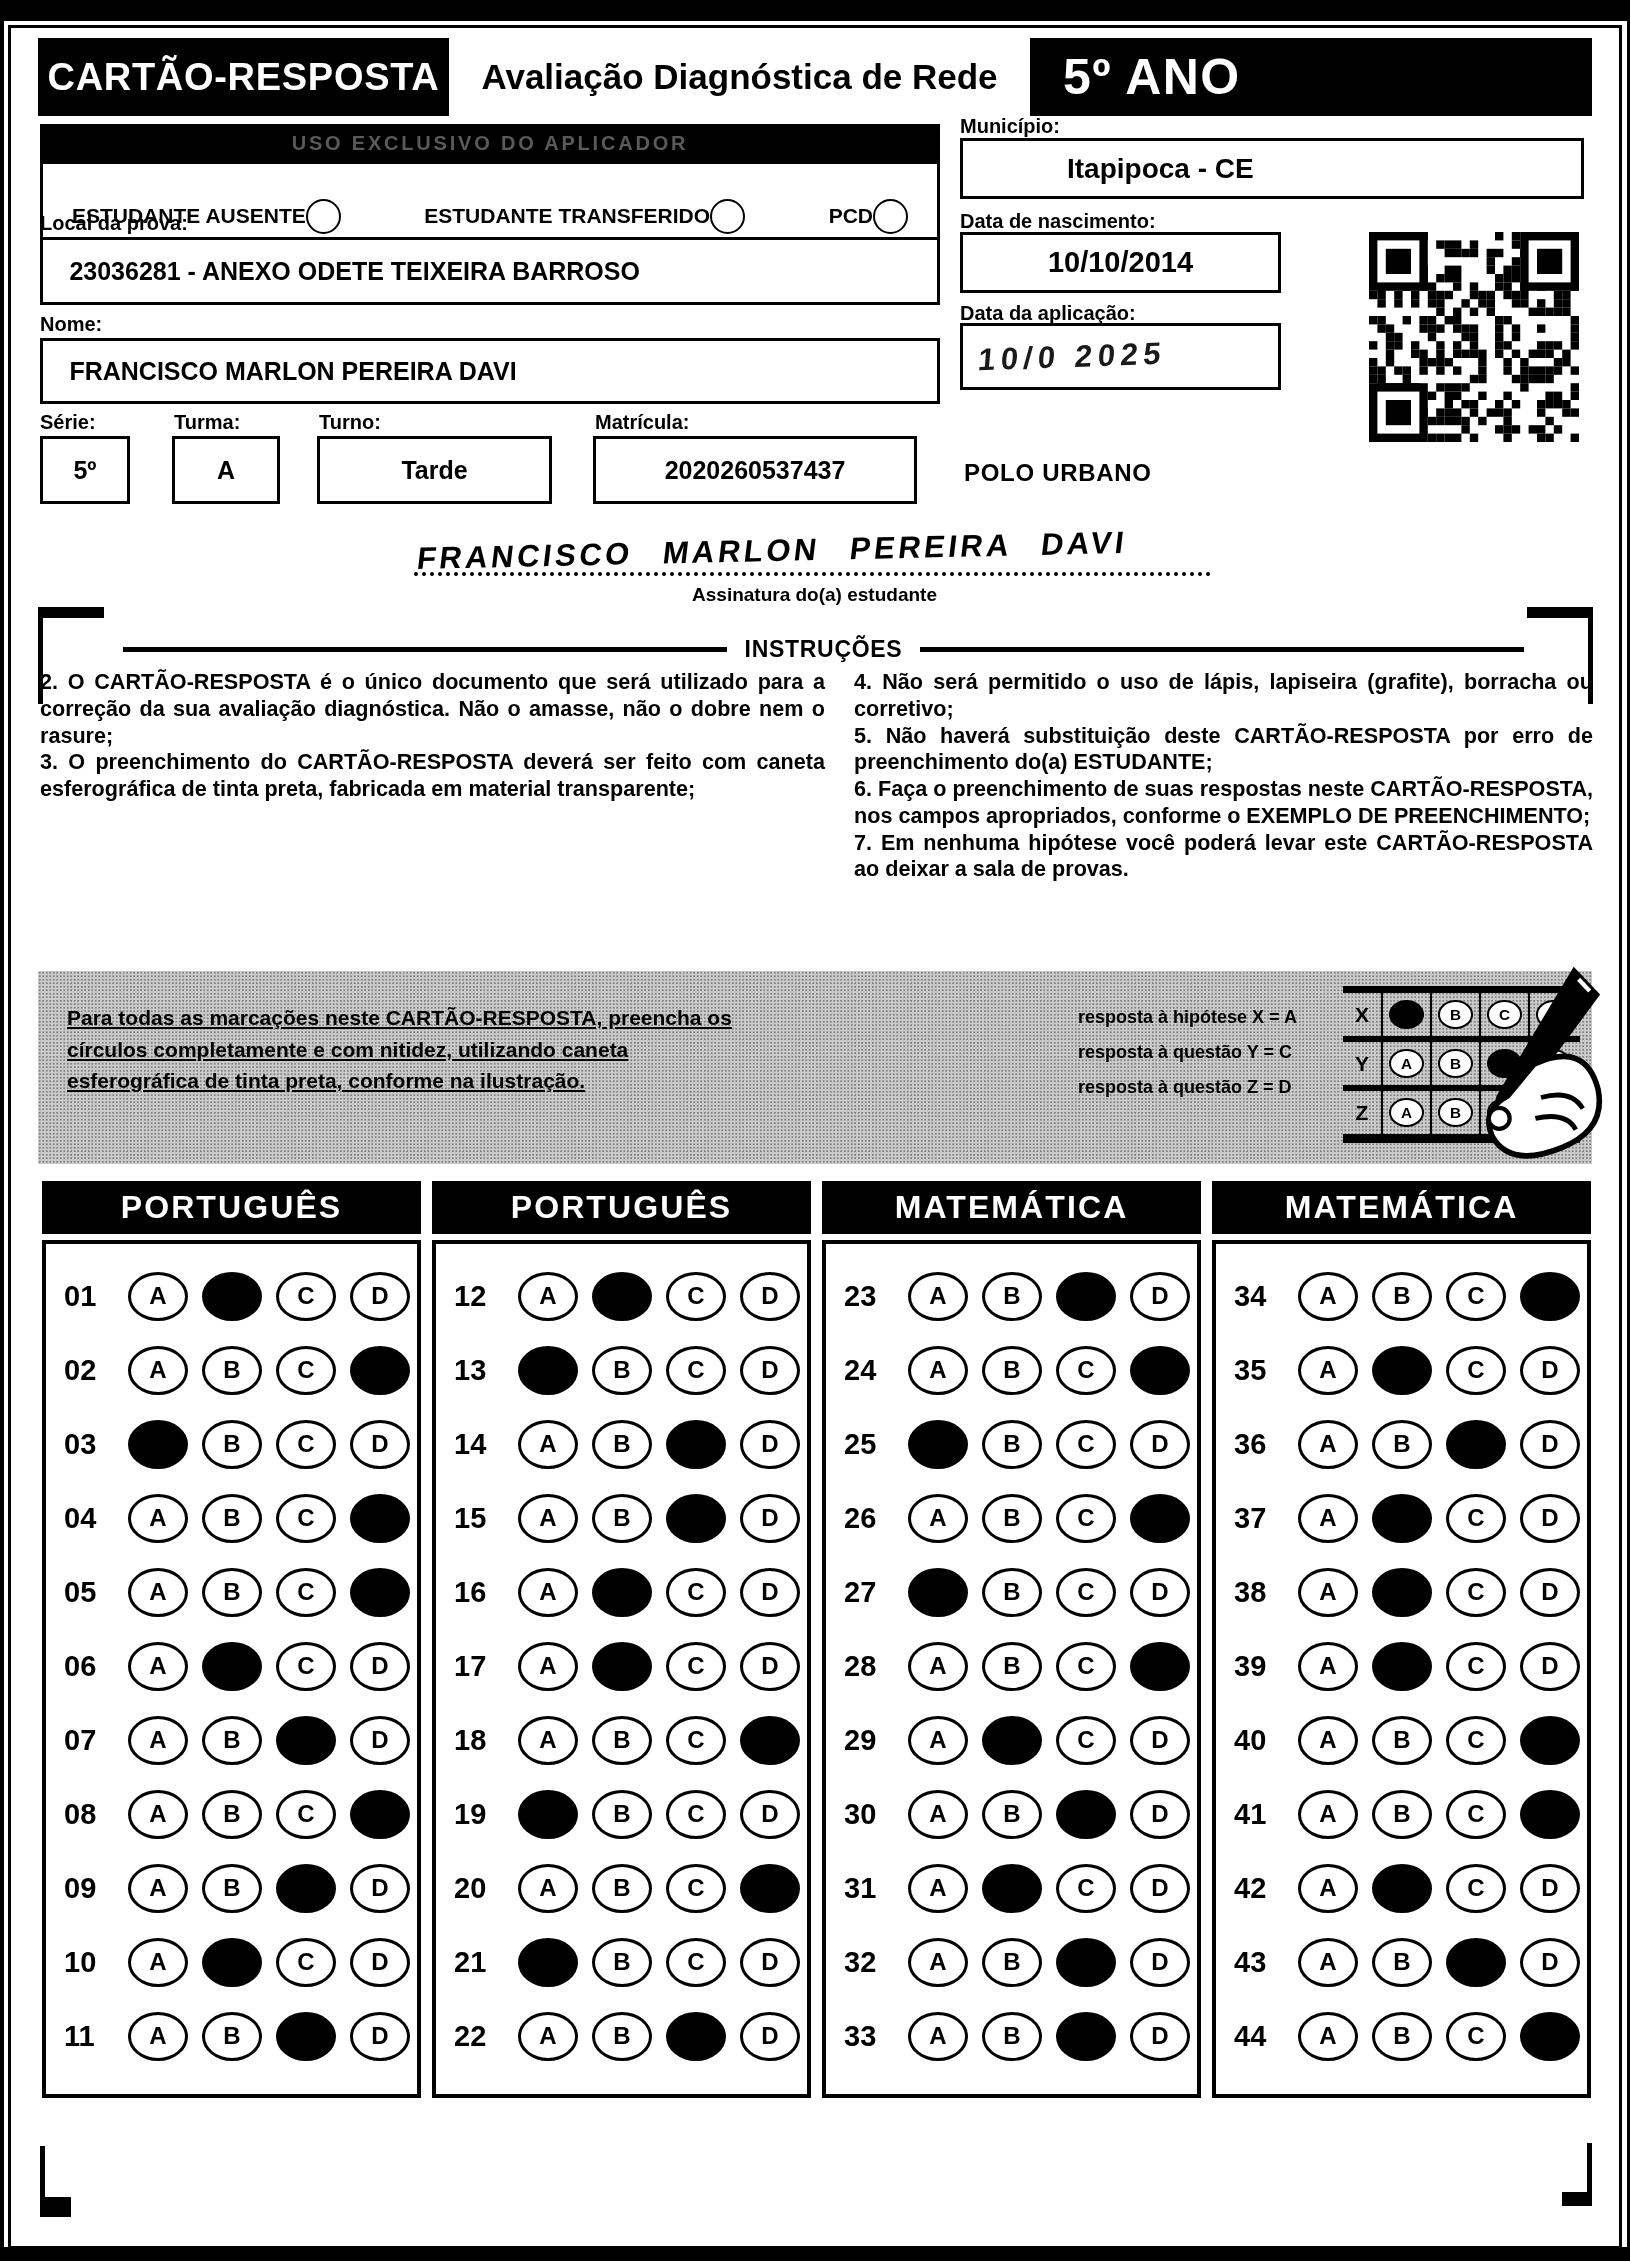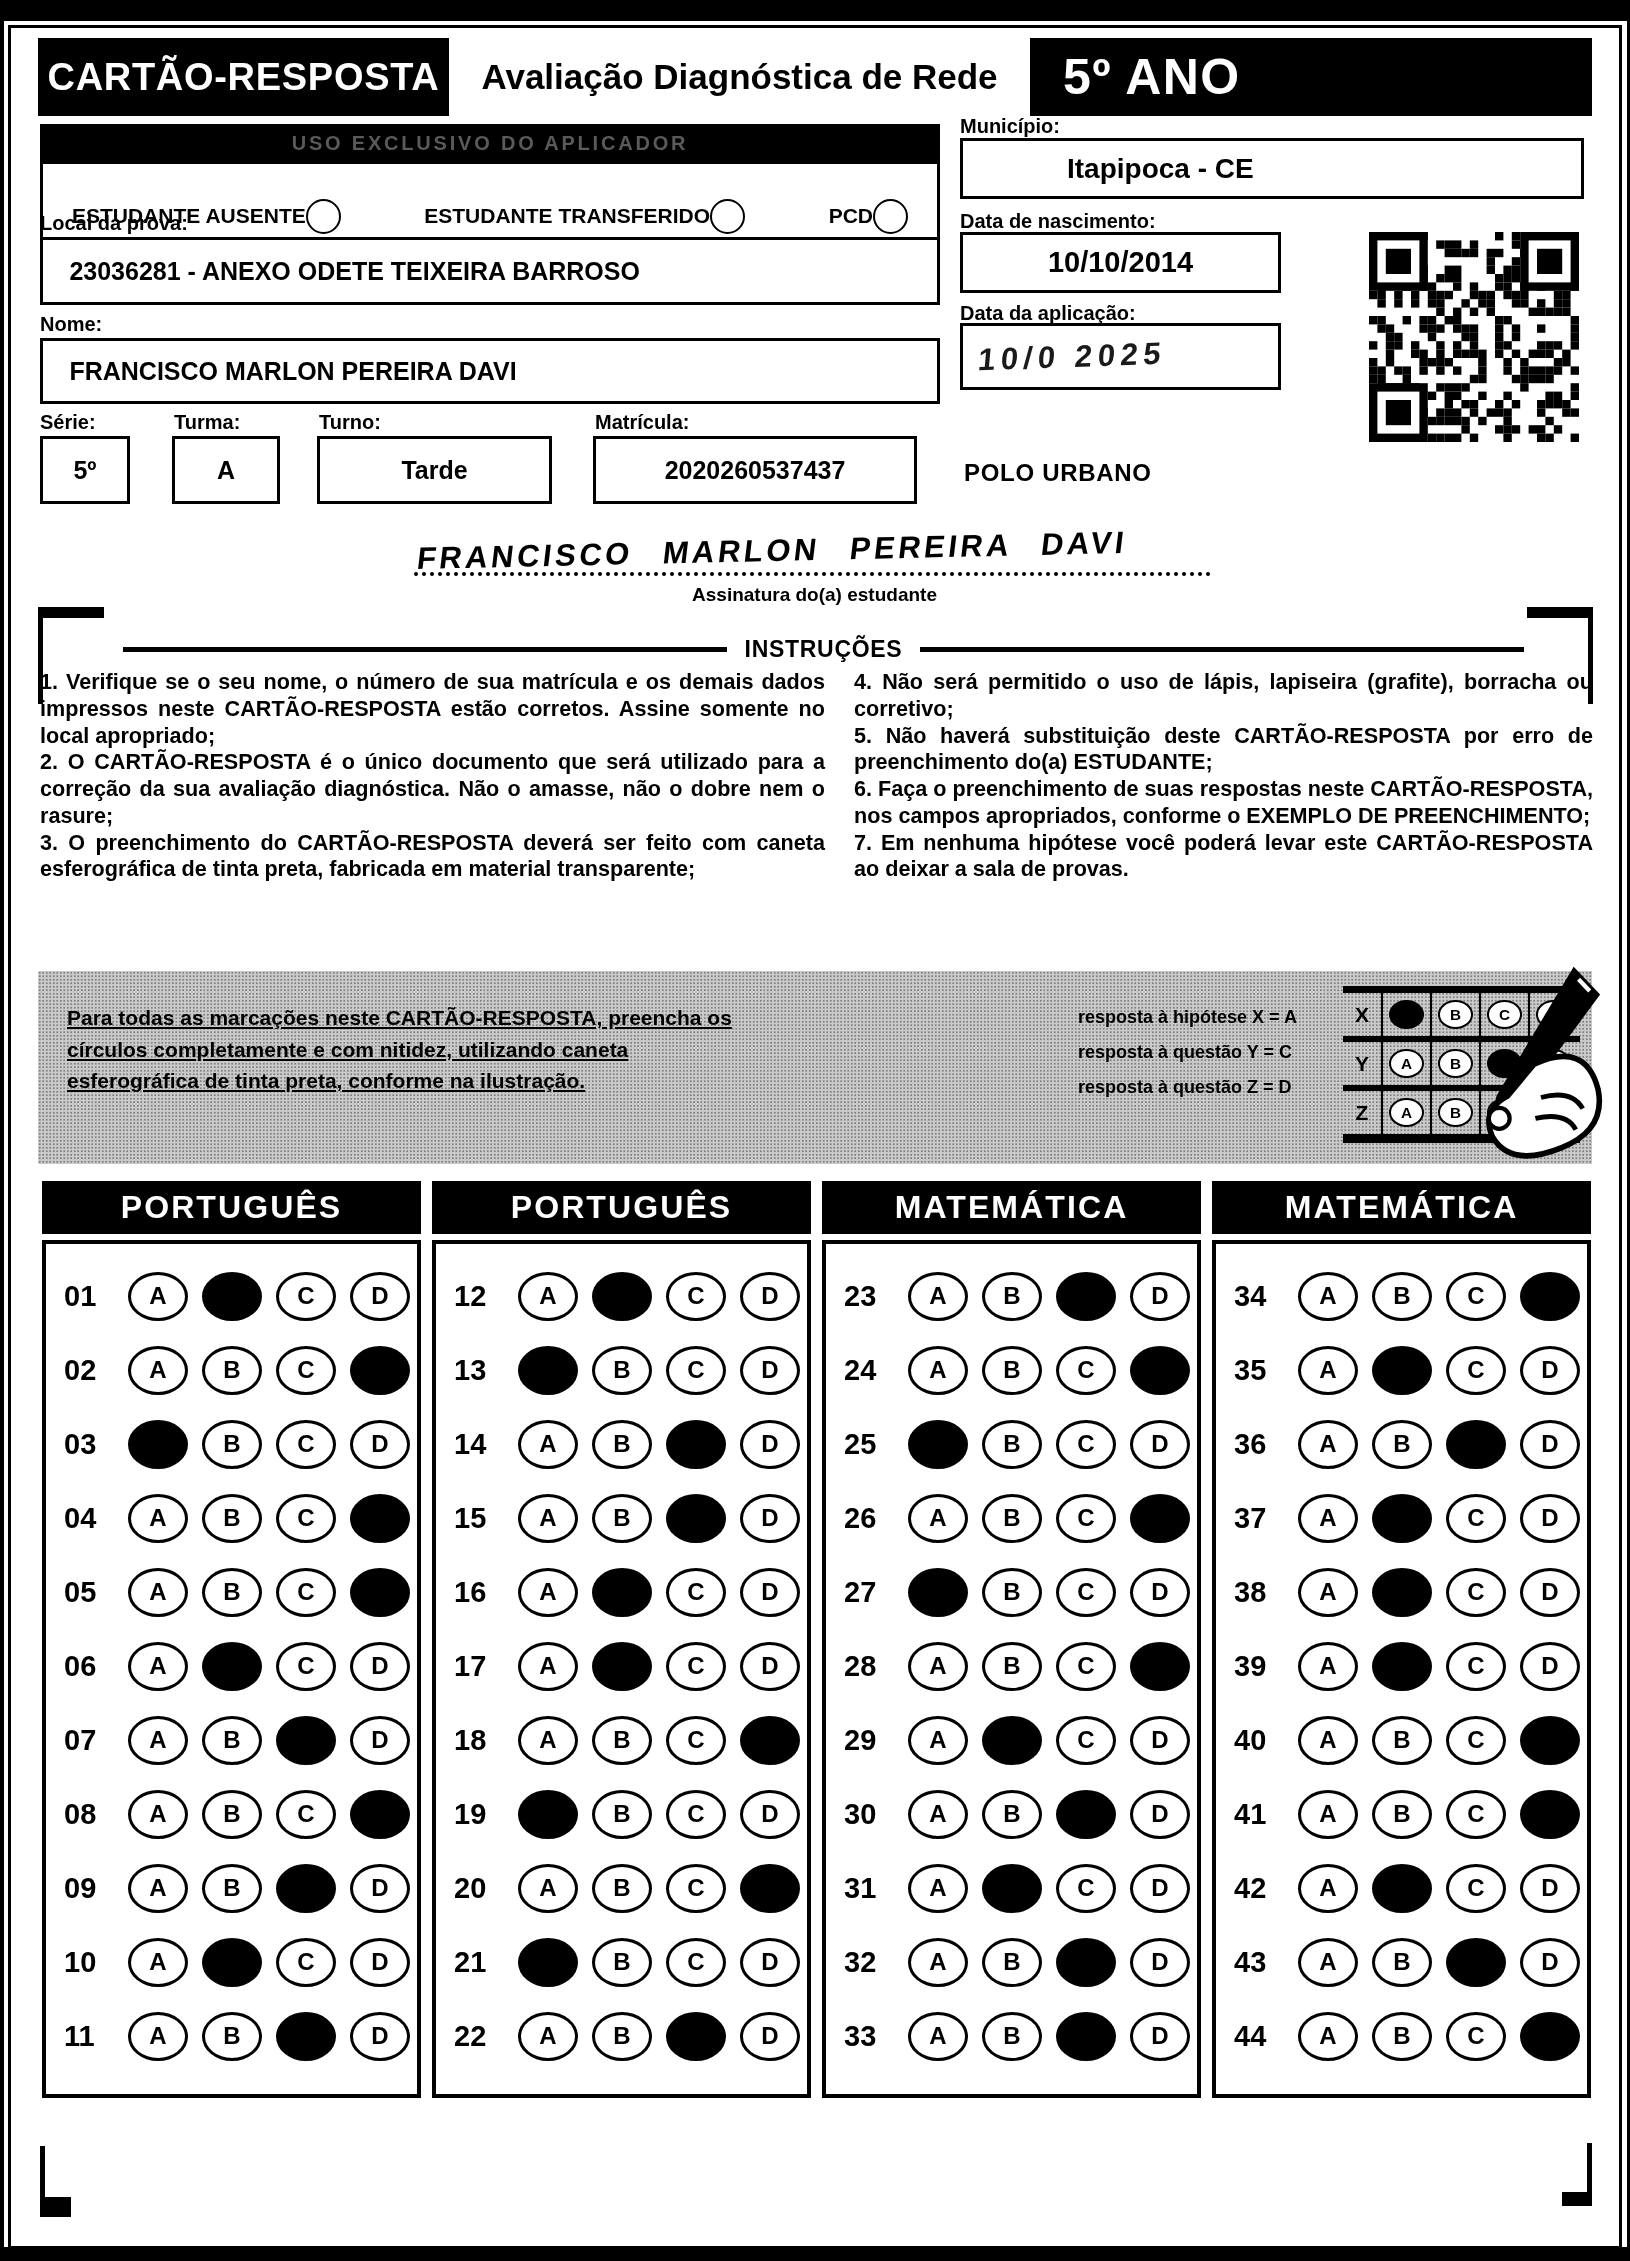--- a/index.html
+++ b/index.html
@@ -466,21 +466,20 @@
 <div class="cm" style="left:40px;top:2197px;width:31px;height:19.5px"></div>
 <div class="cm" style="left:1587px;top:2143px;width:4.9px;height:63px"></div>
 <div class="cm" style="left:1562px;top:2192px;width:30px;height:14px"></div>
 
 <div class="abs" id="instr-title-row">
   <span class="instr-line l"></span>
   <span id="instr-title">INSTRUÇÕES</span>
   <span class="instr-line r"></span>
 </div>
 <div class="abs instr-col" id="instr-left">
-  <p>1. Verifique se o seu nome, o número de sua matrícula e os demais dados impressos neste CARTÃO-RESPOSTA estão corretos. Assine somente no local apropriado;</p>
   <p>2. O CARTÃO-RESPOSTA é o único documento que será utilizado para a correção da sua avaliação diagnóstica. Não o amasse, não o dobre nem o rasure;</p>
   <p>3. O preenchimento do CARTÃO-RESPOSTA deverá ser feito com caneta esferográfica de tinta preta, fabricada em material transparente;</p>
 </div>
 <div class="abs instr-col" id="instr-right">
   <p>4. Não será permitido o uso de lápis, lapiseira (grafite), borracha ou corretivo;</p>
   <p>5. Não haverá substituição deste CARTÃO-RESPOSTA por erro de preenchimento do(a) ESTUDANTE;</p>
   <p>6. Faça o preenchimento de suas respostas neste CARTÃO-RESPOSTA, nos campos apropriados, conforme o EXEMPLO DE PREENCHIMENTO;</p>
   <p>7. Em nenhuma hipótese você poderá levar este CARTÃO-RESPOSTA ao deixar a sala de provas.</p>
 </div>
 

